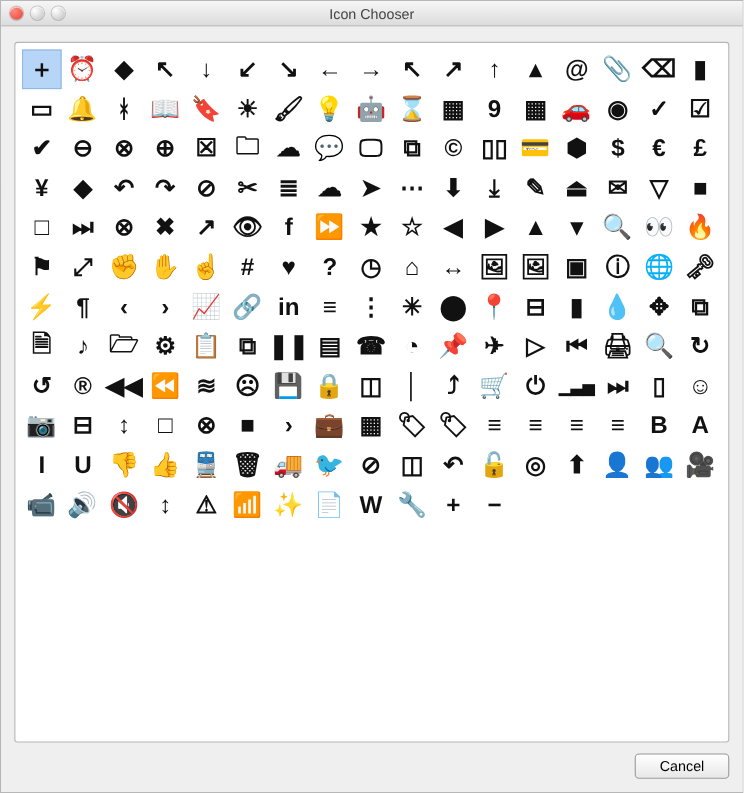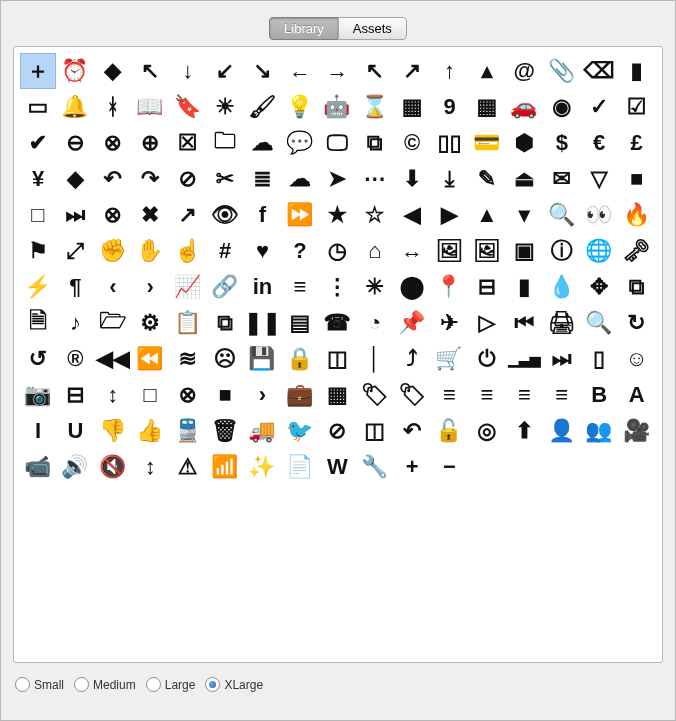--- a/index.html
+++ b/index.html
@@ -169,30 +169,32 @@
     background: linear-gradient(#e3f0ff,#a9ccf5 40%, #7fb4ec 41%, #bddaf7);
     border-color: #5b86b4;
     color: #143a63;
     font-weight: 500;
   }
 </style>
 </head>
 <body>
 
 <div class="window">
+  <div class="titlebar">
+    <div class="traffic">
+      <div class="tl-btn tl-close"></div>
+      <div class="tl-btn tl-min"></div>
+      <div class="tl-btn tl-zoom"></div>
+    </div>
+    <div class="title">Icon Chooser</div>
+  </div>
 
   <div class="content">
 
 
-    <div class="tabsrow">
-      <div class="seg">
-        <button class="active">Library</button>
-        <button>Assets</button>
-      </div>
-    </div>
 
     <div class="gridwrap">
       <div class="grid" id="icon-grid">
           <div class="cell selected" style="font-weight: bold;">＋</div>
           <div class="cell" style="font-weight: bold;">⏰</div>
           <div class="cell" style="font-weight: bold;">◆</div>
           <div class="cell" style="font-weight: bold;">↖</div>
           <div class="cell" style="font-weight: bold;">↓</div>
           <div class="cell" style="font-weight: bold;">↙</div>
           <div class="cell" style="font-weight: bold;">↘</div>
@@ -384,36 +386,19 @@
           <div class="cell" style="font-weight: bold;">📶</div>
           <div class="cell" style="font-weight: bold;">✨</div>
           <div class="cell" style="font-weight: bold;">📄</div>
           <div class="cell" style="font-weight: bold;">W</div>
           <div class="cell" style="font-weight: bold;">🔧</div>
           <div class="cell" style="font-weight: bold;">+</div>
           <div class="cell" style="font-weight: bold;">−</div>
         </div>
     </div>
 
-    <div class="sizerow">
-      <label class="radio">
-        <span class="dot"></span>
-          <span>Small</span>
-      </label>
-      <label class="radio">
-        <span class="dot"></span>
-          <span>Medium</span>
-      </label>
-      <label class="radio">
-        <span class="dot"></span>
-          <span>Large</span>
-      </label>
-      <label class="radio checked">
-        <span class="dot"></span>
-          <span>XLarge</span>
-      </label>
-    </div>
 
     <div class="footer">
+      <button class="btn">Cancel</button>
     </div>
 
   </div>
 </div>
 
 </body></html>

